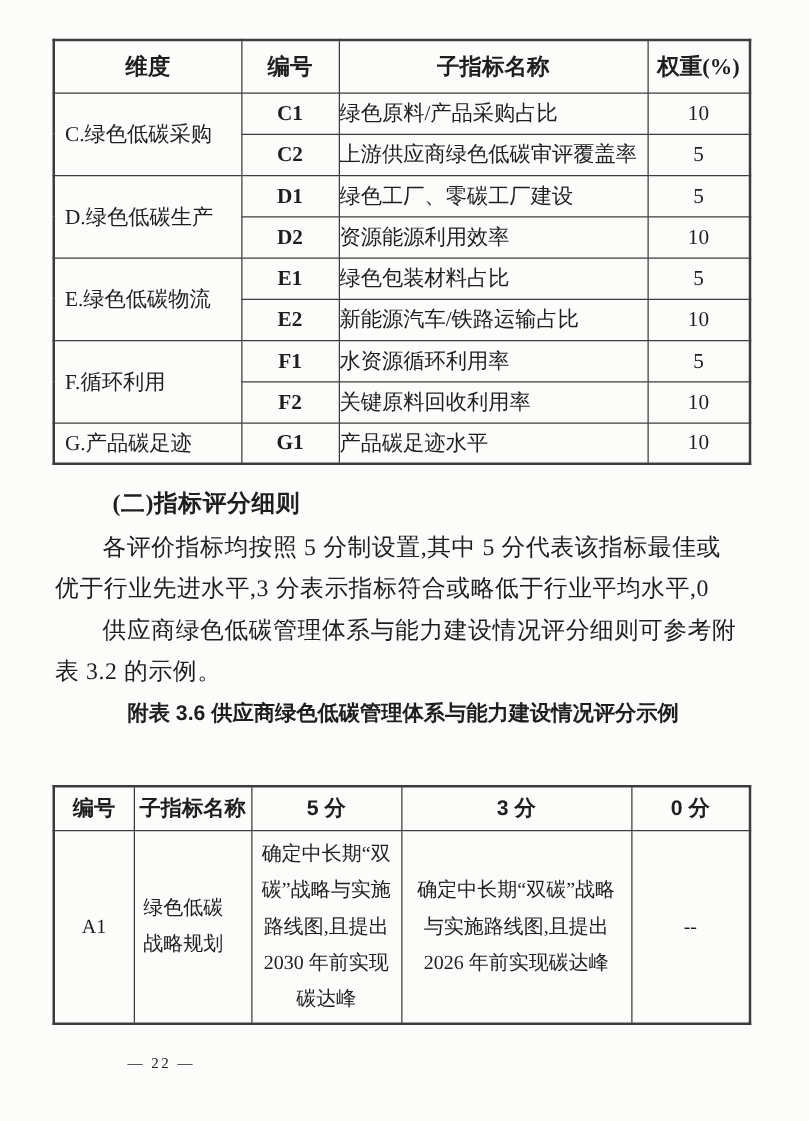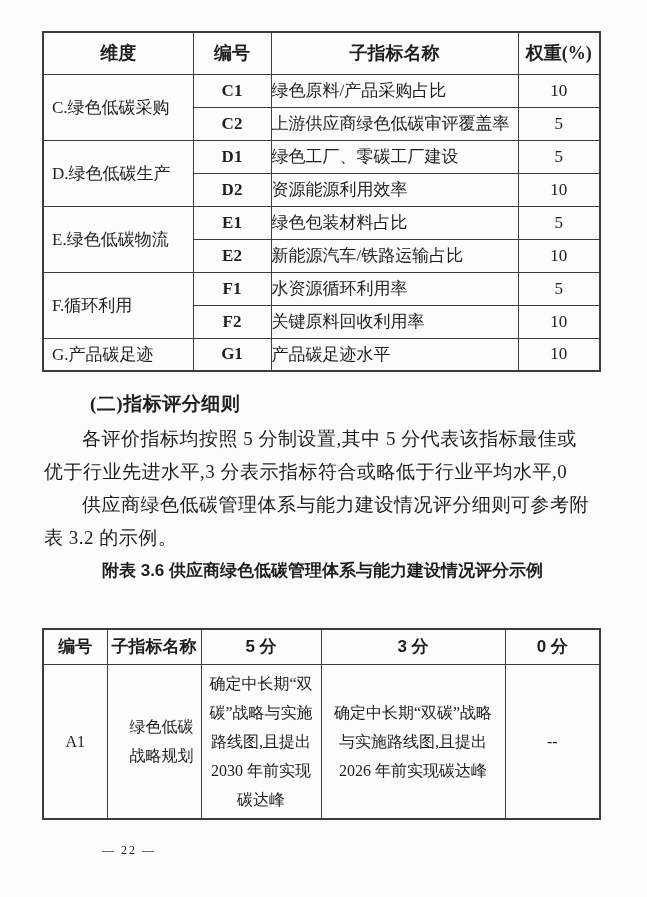--- a/index.html
+++ b/index.html
@@ -56,21 +56,21 @@
   .tbl-bottom th {
     height: 35px; font-size: 17px; font-weight: 700;
     text-align: center; vertical-align: middle;
     font-family: "Liberation Sans", "DejaVu Sans", sans-serif;
   }
   .tbl-bottom td {
     height: 154px; font-size: 16px; line-height: 29px;
     vertical-align: middle; padding: 4px 7px;
   }
   .bcell-code { text-align: center; }
-  .bcell-name { text-align: right; }
+  .bcell-name { text-align: left; }
   .bcell-score { text-align: center; }
   .bcell-zero { text-align: center; }
 
   
   .footer {
     position: absolute; left: 102px; top: 843px;
     font-size: 12px; letter-spacing: 2px;
   }
 </style>
 </head>

